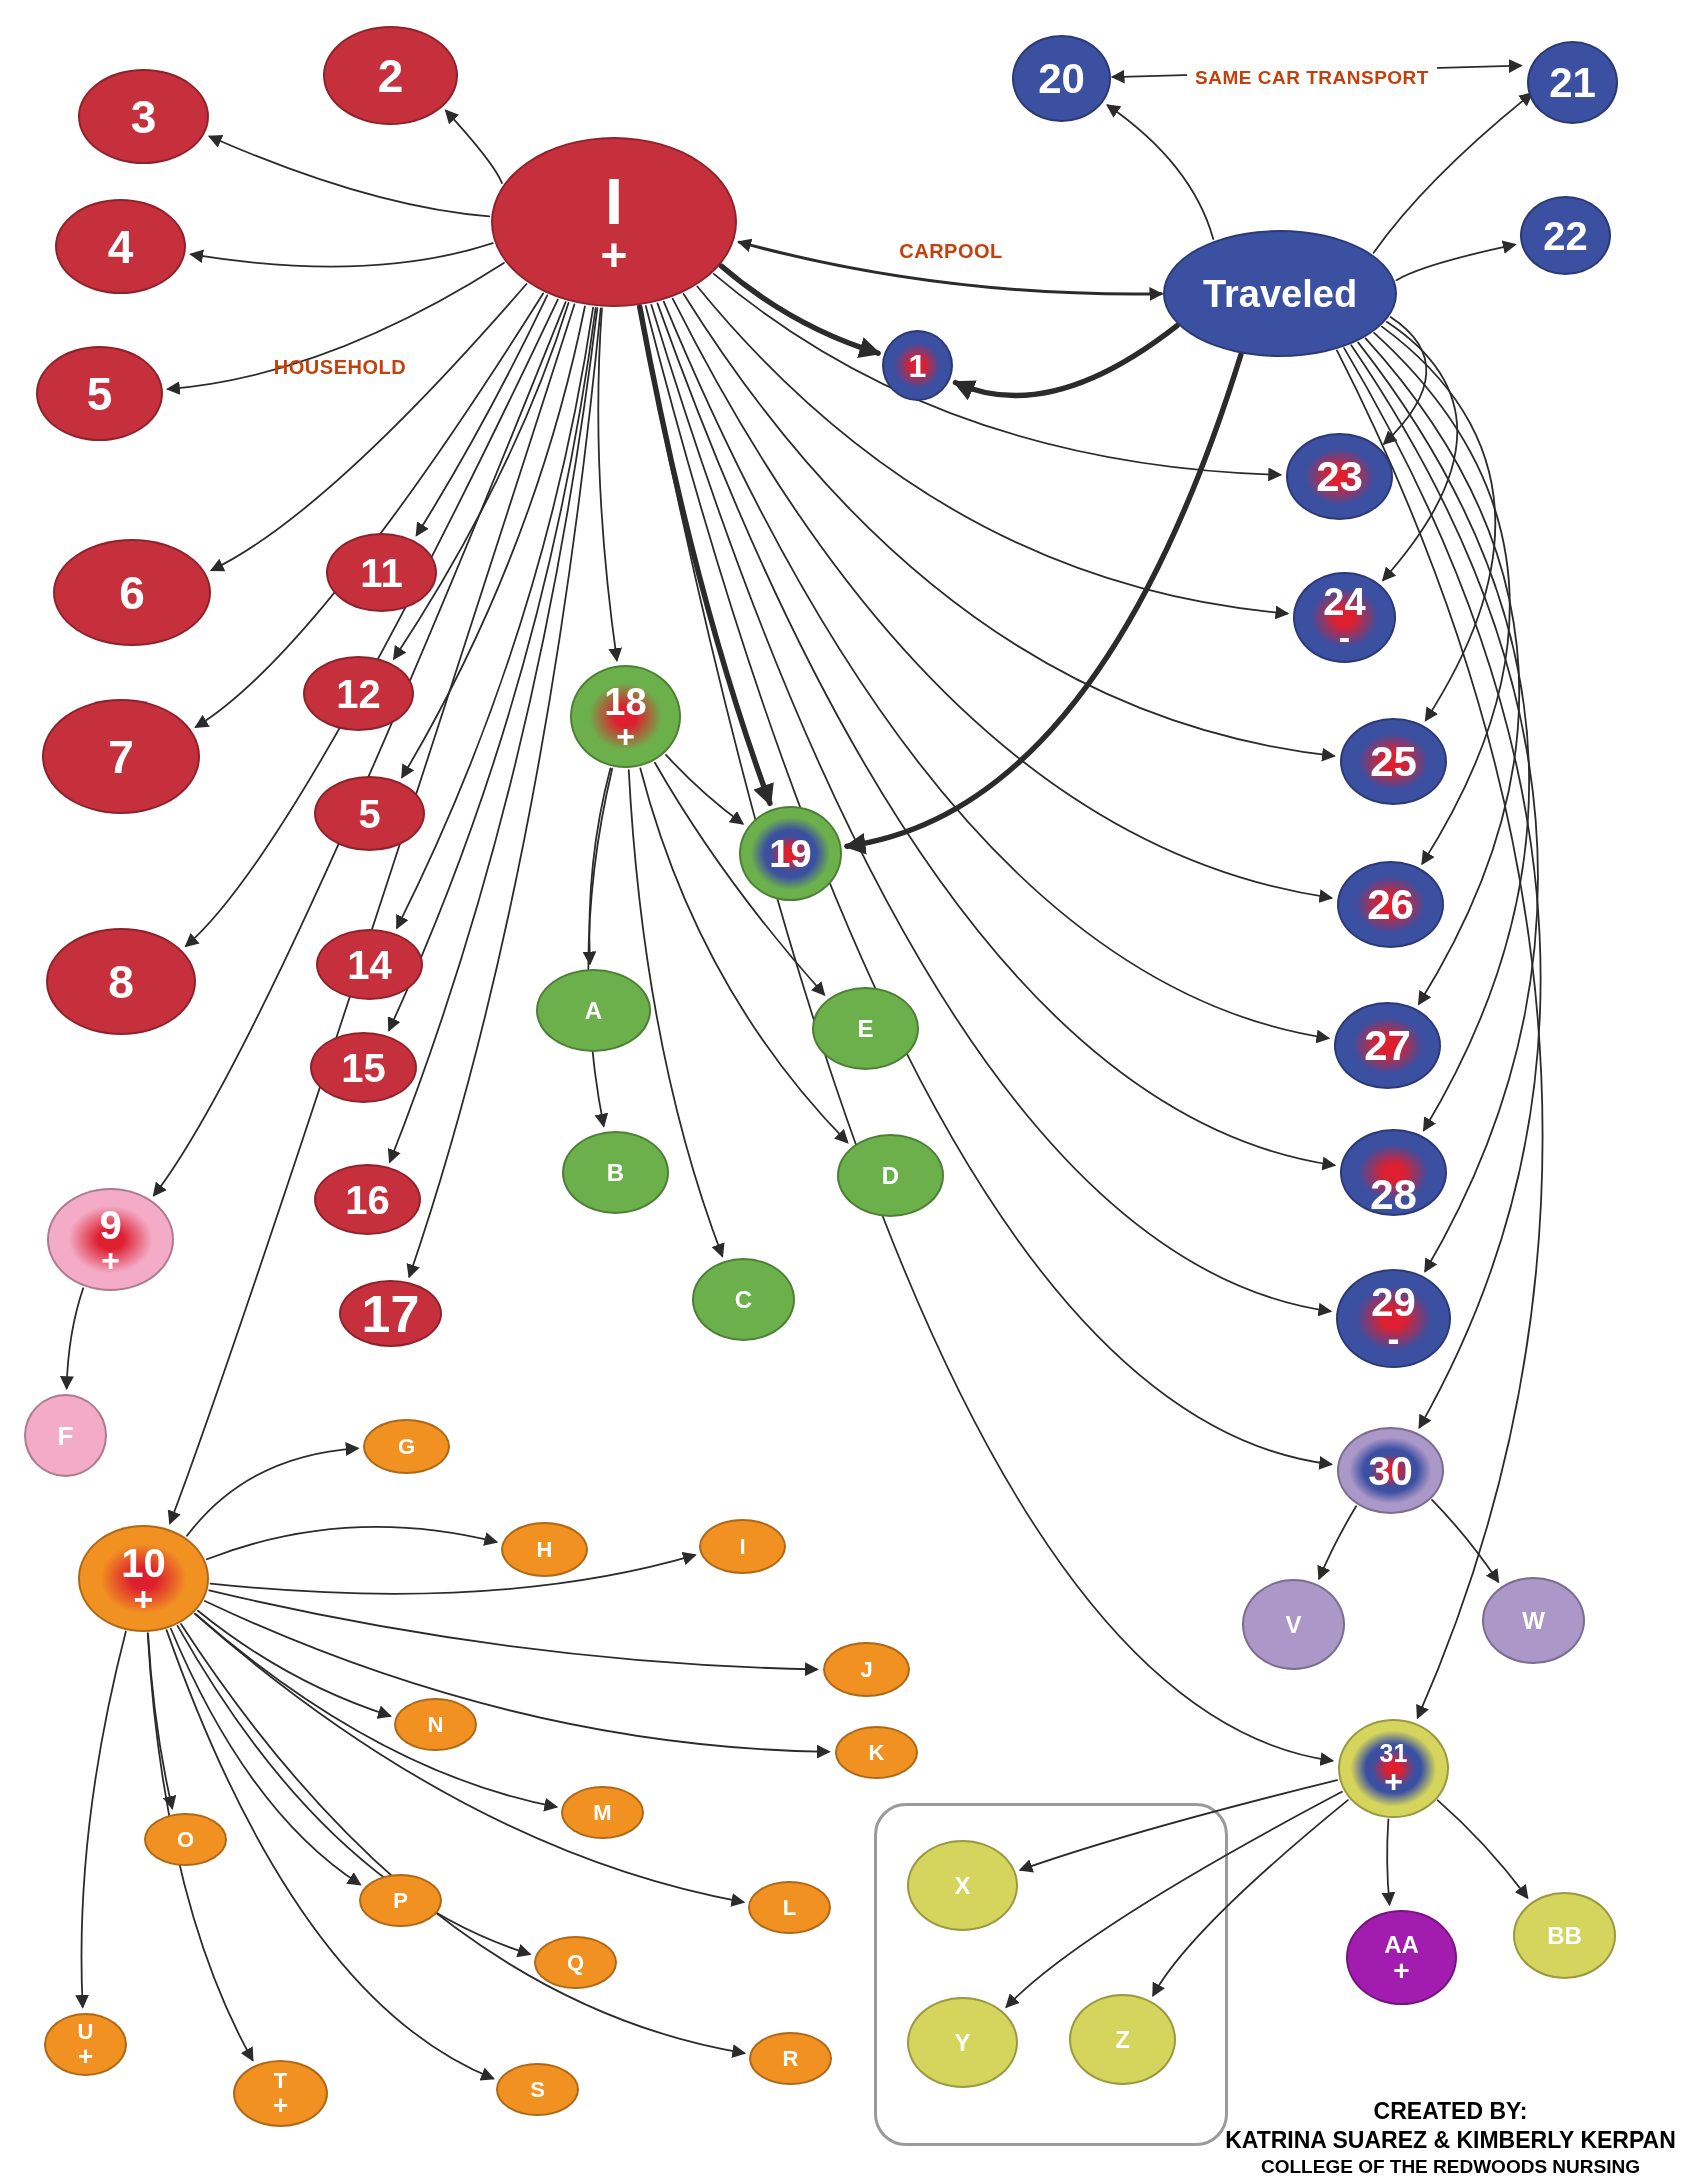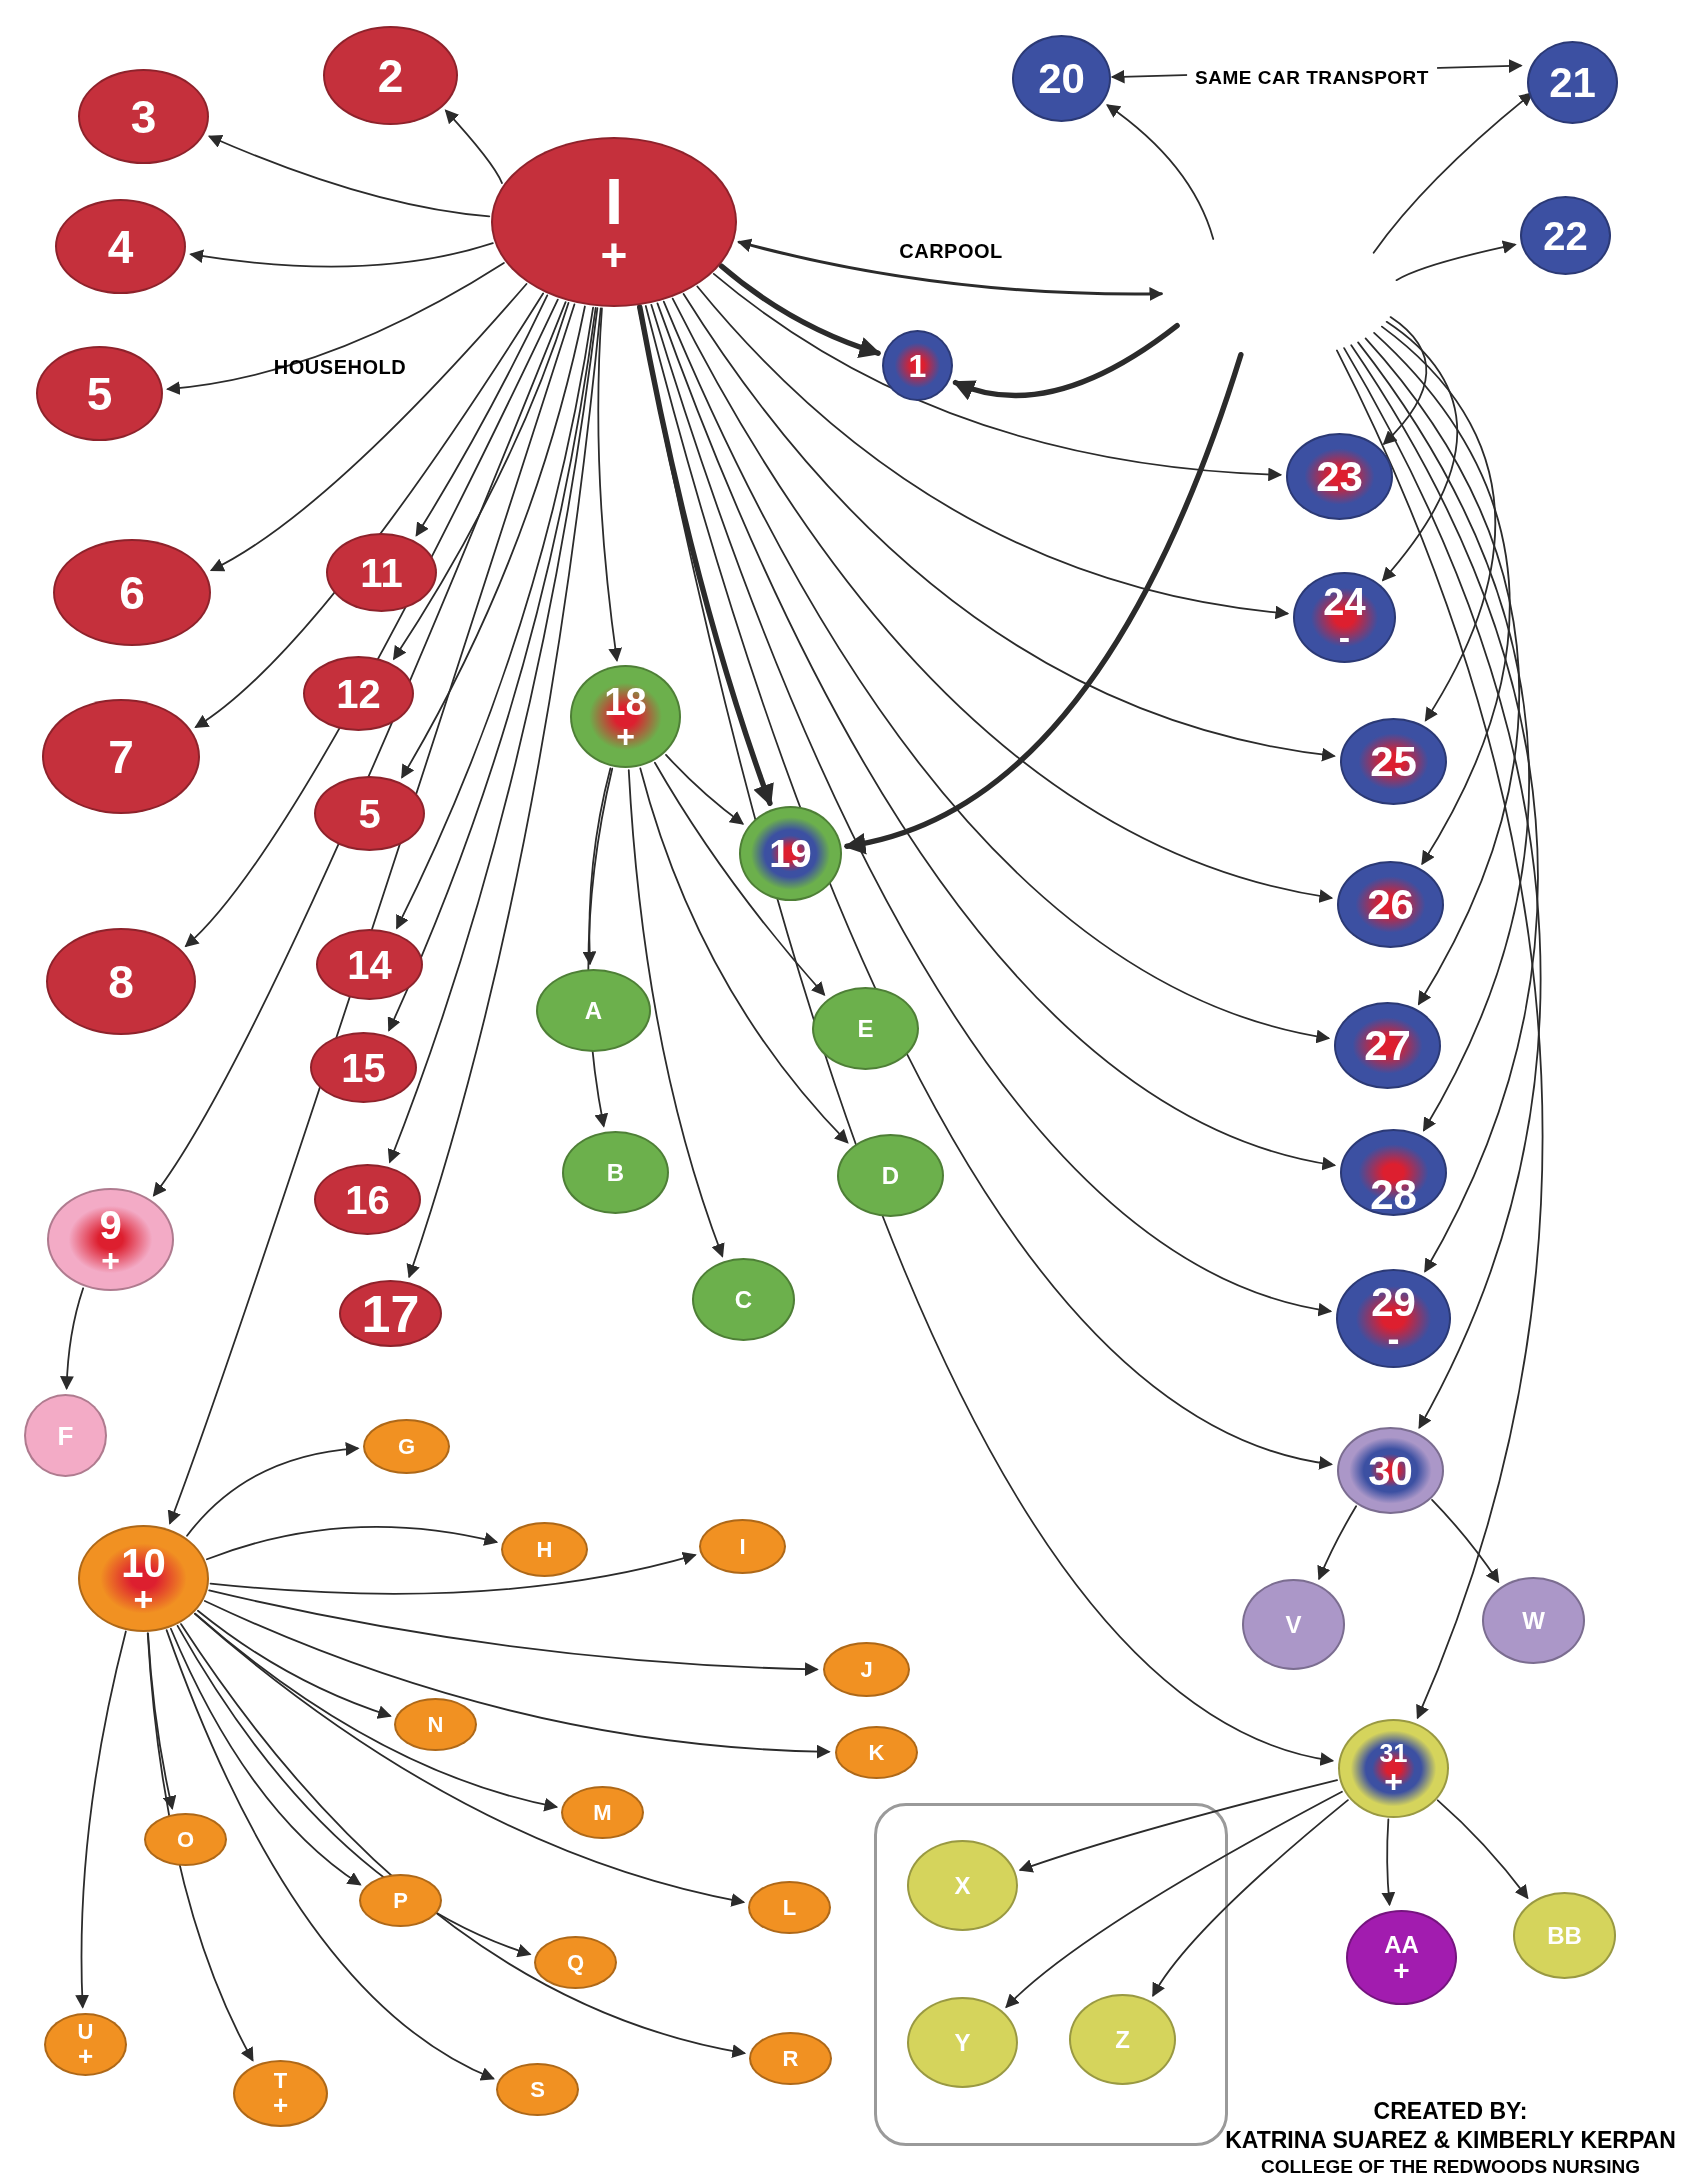--- a/index.html
+++ b/index.html
@@ -5,21 +5,21 @@
   html,body{margin:0;padding:0;background:#ffffff;}
   #diagram{position:relative;width:1683px;height:2178px;background:#ffffff;
     font-family:"Liberation Sans","DejaVu Sans",sans-serif;overflow:hidden;}
   .edges{position:absolute;left:0;top:0;z-index:2;}
   .node{position:absolute;z-index:3;border-radius:50%;display:flex;flex-direction:column;
     align-items:center;justify-content:center;color:#fff;font-weight:bold;text-align:center;
     line-height:1;box-sizing:border-box;}
   .node .lbl{line-height:1;}
   .node .sub{line-height:.85;margin-top:2px;}
   .group-box{position:absolute;z-index:1;border:3px solid #9a9a9a;border-radius:32px;background:#ffffff;}
-  .anno{position:absolute;z-index:4;transform:translate(-50%,-50%);font-weight:bold;color:#000000;
+  .anno{position:absolute;z-index:4;transform:translate(-50%,-50%);font-weight:bold;color:#c2410c;
     letter-spacing:0.5px;white-space:nowrap;}
   .anno.boxed{background:#ffffff;padding:0 8px;}
   .credits{position:absolute;z-index:4;text-align:center;color:#000;font-weight:bold;line-height:1.25;}
   .credits .l1{font-size:23px;}
   .credits .l2{font-size:23px;}
   .credits .l3{font-size:19px;}
 </style>
 </head>
 <body>
 
@@ -200,20 +200,23 @@
     </div>
     <div class="node" style="left: 837px; top: 1134px; width: 107px; height: 83px; background: rgb(108, 176, 76); border: 2px solid rgba(0, 0, 0, 0.28);">
       <span class="lbl" style="font-size: 24px;">D</span>
     </div>
     <div class="node" style="left: 812px; top: 987px; width: 107px; height: 83px; background: rgb(108, 176, 76); border: 2px solid rgba(0, 0, 0, 0.28);">
       <span class="lbl" style="font-size: 24px;">E</span>
     </div>
     <div class="node" style="left: 882px; top: 330px; width: 71px; height: 71px; background: radial-gradient(closest-side, rgb(221, 31, 47) 0%, rgb(221, 31, 47) 20%, rgb(60, 80, 162) 68%); border: 2px solid rgba(0, 0, 0, 0.28);">
       <span class="lbl" style="font-size: 32px;">1</span>
     </div>
+    <div class="node" style="left: 1163px; top: 230px; width: 234px; height: 127px; background: rgb(60, 80, 162); border: 2px solid rgba(0, 0, 0, 0.28);">
+      <span class="lbl" style="font-size: 38px;">Traveled</span>
+    </div>
     <div class="node" style="left: 1012px; top: 35px; width: 99px; height: 87px; background: rgb(60, 80, 162); border: 2px solid rgba(0, 0, 0, 0.28);">
       <span class="lbl" style="font-size: 42px;">20</span>
     </div>
     <div class="node" style="left: 1527px; top: 41px; width: 91px; height: 83px; background: rgb(60, 80, 162); border: 2px solid rgba(0, 0, 0, 0.28);">
       <span class="lbl" style="font-size: 42px;">21</span>
     </div>
     <div class="node" style="left: 1520px; top: 196px; width: 91px; height: 79px; background: rgb(60, 80, 162); border: 2px solid rgba(0, 0, 0, 0.28);">
       <span class="lbl" style="font-size: 40px;">22</span>
     </div>
     <div class="node" style="left: 1286px; top: 433px; width: 107px; height: 87px; background: radial-gradient(closest-side, rgb(221, 31, 47) 0%, rgb(221, 31, 47) 20%, rgb(60, 80, 162) 68%); border: 2px solid rgba(0, 0, 0, 0.28);">

